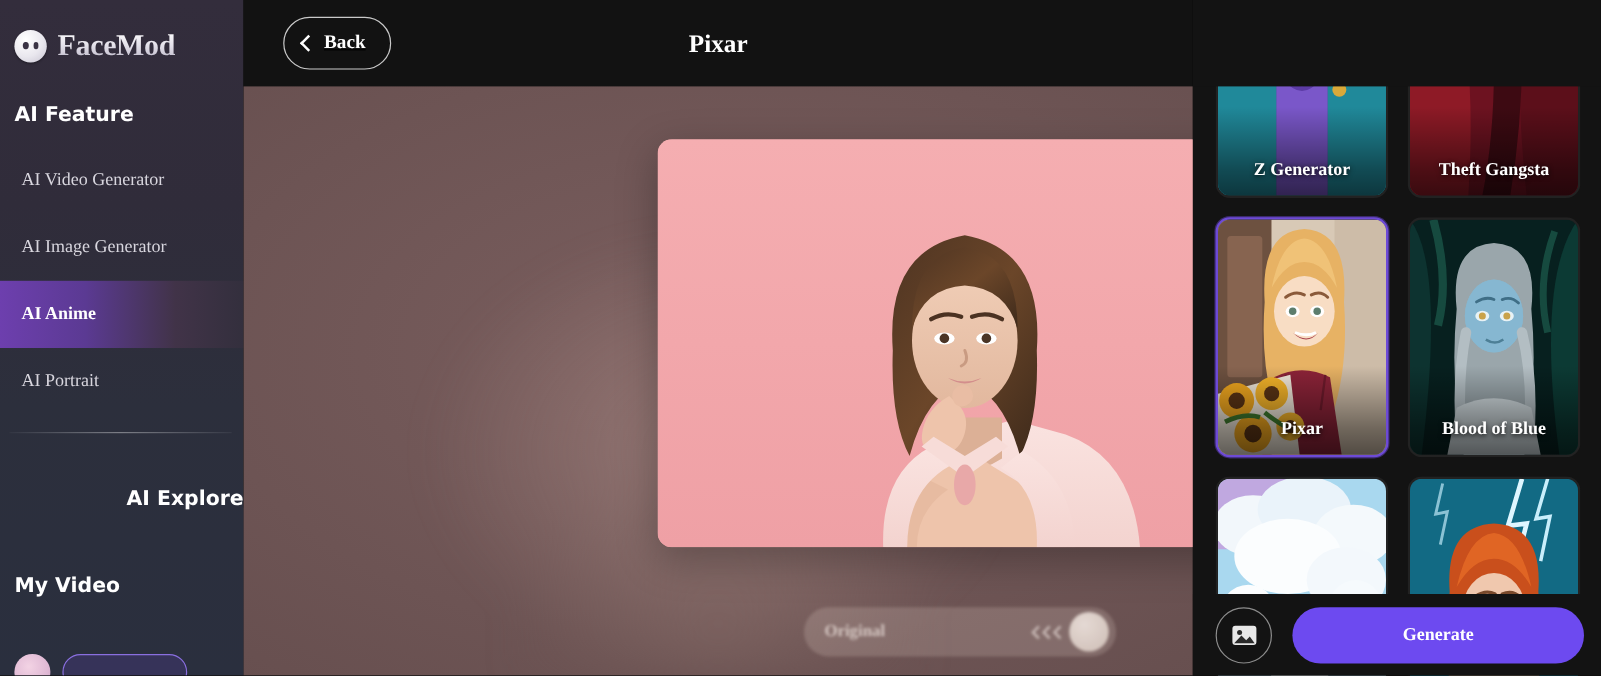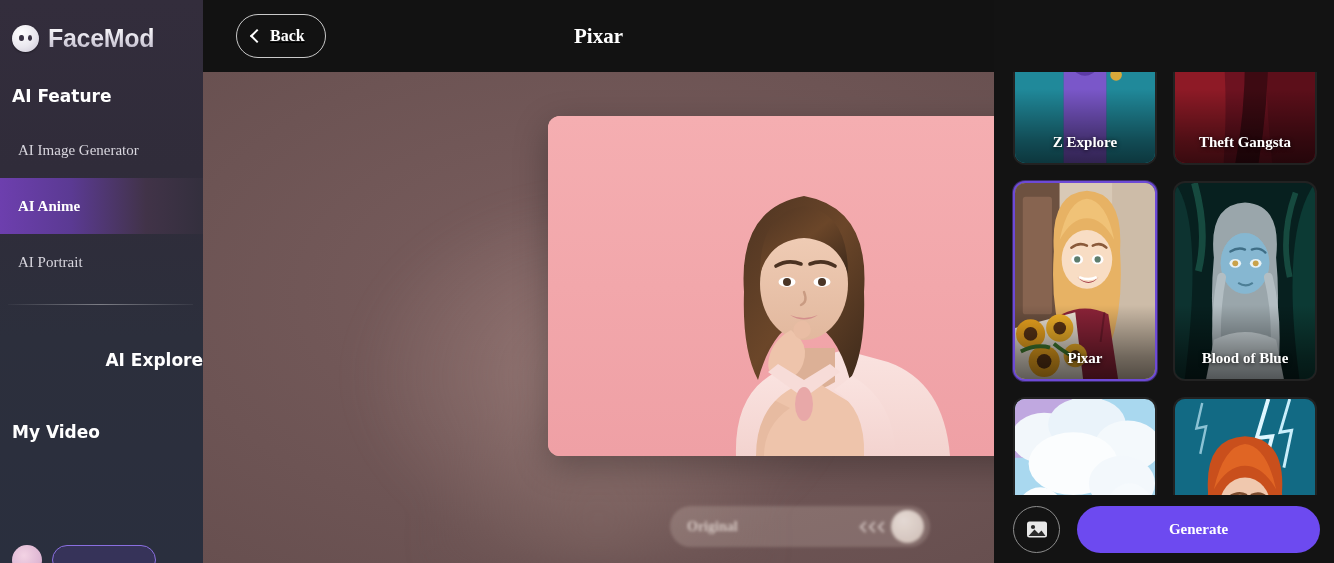--- a/index.html
+++ b/index.html
@@ -24,21 +24,21 @@
     position: relative; flex: 0 0 27px;
     box-shadow: 0 1px 2px rgba(0,0,0,.4);
   }
   .brand-mark .eye {
     position: absolute; width: 4.5px; height: 6px; border-radius: 50%;
     background: #3a3344; top: 10px;
   }
   .brand-mark .eye.l { left: 7px; }
   .brand-mark .eye.r { right: 7px; }
   .brand-text {
-    font-family: Liberation Sans, sans-serif;
+    font-family: Liberation Serif, serif;
     font-weight: bold; font-size: 25px; letter-spacing: -0.3px;
     background: linear-gradient(180deg, #ffffff 0%, #e4e1ea 45%, #b5b0c2 100%);
     -webkit-background-clip: text; background-clip: text;
     -webkit-text-fill-color: transparent; color: #eee;
   }
 
   .nav-section-title {
     font-family: "DejaVu Sans", sans-serif;
     font-weight: bold; font-size: 17px; color: #ffffff;
     padding-left: 12px;
@@ -185,20 +185,23 @@
       <div class="brand-mark">
         <span class="eye l"></span>
           <span class="eye r"></span>
       </div>
       <div class="brand-text">FaceMod</div>
     </div>
 
     <div class="nav-section-title sec-feature">AI Feature</div>
 
     <nav class="nav-list">
+      <div class="nav-item">
+        <span>AI Video Generator</span>
+      </div>
       <div class="nav-item">
         <span>AI Image Generator</span>
       </div>
       <div class="nav-item active">
         <span>AI Anime</span>
       </div>
       <div class="nav-item">
         <span>AI Portrait</span>
       </div>
     </nav>
@@ -310,21 +313,21 @@
             <rect x="0" y="0" width="144" height="200" fill="#1d6b78"></rect>
             <path d="M0 30 L50 10 L50 200 L0 200z" fill="#20899a"></path>
             <path d="M144 30 L94 10 L94 200 L144 200z" fill="#20899a"></path>
             <path d="M50 10 q22 -10 44 0 l0 190 l-44 0z" fill="#7a57c9"></path>
             <path d="M60 40 q12 16 24 0 M58 70 q14 18 28 0 M58 100 q14 18 28 0" stroke="#5c3ba5" stroke-width="4" fill="none"></path>
             <circle cx="100" cy="18" r="7" fill="#c93c3c"></circle>
             <circle cx="104" cy="62" r="6" fill="#d9a93a"></circle>
             <circle cx="104" cy="110" r="6" fill="#d9a93a"></circle>
           </svg>
         </div>
-        <div class="caption">Z Explore</div>
+        <div class="caption">Z Generator</div>
       </div>
 
       <div class="style-card">
         <div class="thumb">
           <svg viewBox="0 0 144 200" preserveAspectRatio="none">
             <rect width="144" height="200" fill="#2a0c12"></rect>
             <path d="M0 0 L144 0 L144 200 L0 200z" fill="#6d1220"></path>
             <path d="M20 0 q40 40 30 200 L0 200 L0 0z" fill="#8e1a26"></path>
             <path d="M110 0 q-26 50 -10 200 L144 200 L144 0z" fill="#5c0f1a"></path>
             <path d="M56 0 q16 34 16 90 q0 60 -10 110 l24 0 q10-60 10-120 q0-50 -14-80z" fill="#3d0a12"></path>

